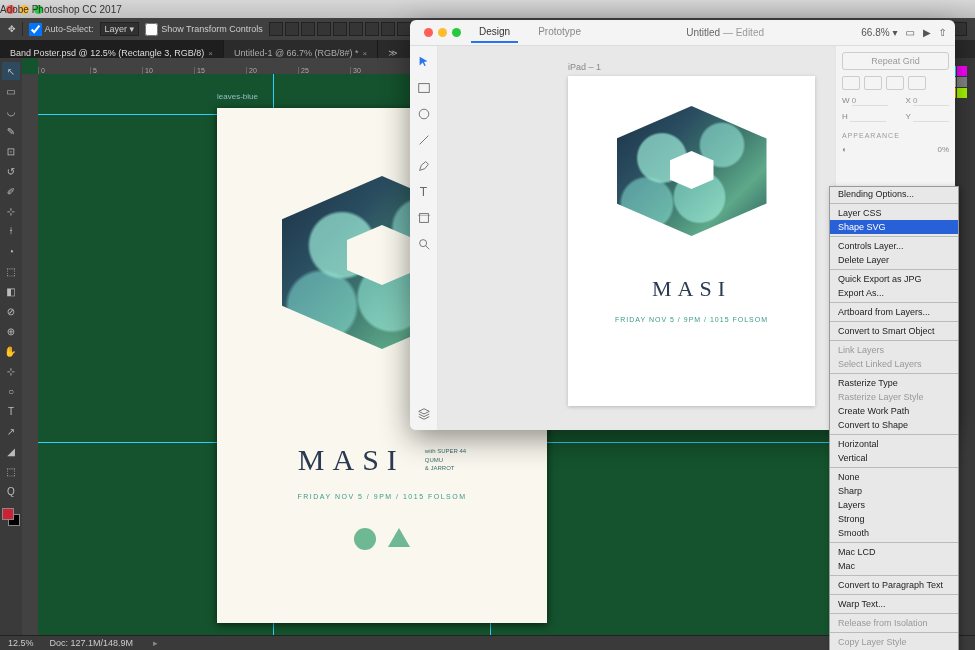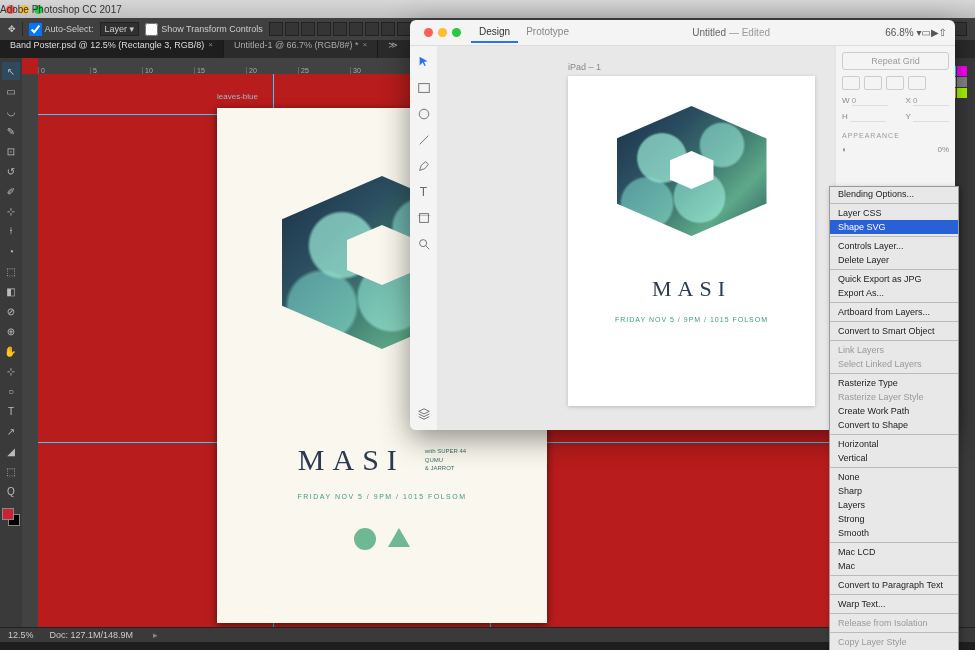--- a/index.html
+++ b/index.html
@@ -12,36 +12,36 @@
   .mac-title{position:absolute;left:0;right:0;text-align:left;font-size:10px;color:#333;}
   
   .ps-options{height:22px;background:#404040;display:flex;align-items:center;gap:6px;padding:0 8px;color:#ccc;font-size:9px;}
   .ps-options .sep{width:1px;height:14px;background:#2a2a2a;}
   .ps-check{display:flex;align-items:center;gap:3px;}
   .ps-drop{background:#303030;border:1px solid #222;padding:1px 4px;font-size:9px;color:#ccc;}
   .align-icons{display:flex;gap:2px;}
   .align-icons .ic{width:14px;height:14px;background:#353535;border:1px solid #222;display:flex;align-items:center;justify-content:center;color:#aaa;font-size:8px;}
   
   .ps-tabs{height:18px;background:#2b2b2b;display:flex;align-items:center;font-size:9px;color:#aaa;}
-  .ps-tab{padding:0 10px;height:100%;display:flex;align-items:flex-start;gap:4px;border-right:1px solid #1a1a1a;}
+  .ps-tab{padding:0 10px;height:100%;display:flex;align-items:flex-end;gap:4px;border-right:1px solid #1a1a1a;}
   .ps-tab.active{background:#1e1e1e;color:#ddd;}
   .ps-tab .x{color:#888;font-size:8px;}
   
   .ps-main{position:absolute;top:58px;left:0;right:0;bottom:15px;display:flex;}
   .ps-toolbar{width:22px;background:#3a3a3a;display:flex;flex-direction:column;align-items:center;padding-top:4px;gap:2px;}
   .ps-toolbar .tool{width:18px;height:18px;display:flex;align-items:center;justify-content:center;color:#bbb;font-size:10px;cursor:pointer;}
   .ps-toolbar .tool.active{background:#2d4a5f;}
   .colorpick{width:18px;height:18px;position:relative;margin-top:6px;}
   .colorpick .fg{position:absolute;top:0;left:0;width:12px;height:12px;background:#c23;border:1px solid #888;}
   .colorpick .bg{position:absolute;bottom:0;right:0;width:12px;height:12px;background:#000;border:1px solid #888;}
   .ps-docks{width:20px;background:#3a3a3a;}
   .ps-panels-r{width:100px;background:#3a3a3a;border-left:1px solid #222;padding:4px;font-size:8px;color:#ccc;}
   .swatch-grid{display:grid;grid-template-columns:repeat(8,10px);gap:1px;margin-top:4px;}
   .swatch-grid .sw{width:10px;height:10px;}
-  .canvas-wrap{flex:1;background:#b91c1c;position:relative;overflow:hidden;}
+  .canvas-wrap{flex:1;background:#14532d;position:relative;overflow:hidden;}
   .ruler-h{position:absolute;top:0;left:16px;right:0;height:16px;background:#424242;color:#aaa;font-size:7px;display:flex;align-items:flex-end;}
   .ruler-h span{width:52px;text-align:left;border-left:1px solid #666;padding-left:2px;}
   .ruler-v{position:absolute;top:16px;left:0;bottom:0;width:16px;background:#424242;}
   .artboard{position:absolute;top:50px;left:195px;width:330px;height:515px;background:#faf8ee;box-shadow:0 2px 8px rgba(0,0,0,.6);}
   .artboard-label{position:absolute;top:34px;left:195px;font-size:8px;color:#9bc;}
   .guide-v{position:absolute;top:16px;bottom:0;width:1px;background:#2ed0ff;}
   .guide-h{position:absolute;left:16px;right:0;height:1px;background:#2ed0ff;}
   .gv1{left:251px;} .gv2{left:468px;}
   .gh1{top:56px;} .gh2{top:384px;}
   
@@ -58,29 +58,29 @@
     mix-blend-mode:screen;}
   .hex-hole{position:absolute;width:70px;height:60px;left:80px;top:62px;background:#faf8ee;clip-path:polygon(50% 0,100% 25%,100% 75%,50% 100%,0 75%,0 25%);}
   .poster-title{text-align:center;font-family:Georgia,serif;font-size:30px;letter-spacing:8px;color:#2b3a52;margin-top:80px;display:inline-block;}
   .title-row{display:flex;justify-content:center;align-items:center;gap:20px;margin-top:80px;}
   .supporting{font-size:6px;line-height:1.4;color:#3a6e6e;}
   .poster-sub{text-align:center;font-size:7px;letter-spacing:1.5px;color:#3a9a8a;margin-top:16px;}
   .poster-logos{display:flex;justify-content:center;gap:12px;margin-top:28px;}
   .logo-dot{width:22px;height:22px;border-radius:50%;background:#6fb894;}
   .logo-tri{width:0;height:0;border-left:11px solid transparent;border-right:11px solid transparent;border-bottom:19px solid #6fb894;}
   
-  .ps-status{position:absolute;left:0;right:0;bottom:8px;height:15px;background:#3a3a3a;color:#ccc;font-size:9px;display:flex;align-items:center;padding:0 8px;gap:16px;border-top:1px solid #222;}
+  .ps-status{position:absolute;left:0;right:0;bottom:0;height:15px;background:#3a3a3a;color:#ccc;font-size:9px;display:flex;align-items:center;padding:0 8px;gap:16px;border-top:1px solid #222;}
   
   .xd-win{position:absolute;top:20px;left:410px;width:545px;height:410px;background:#f4f4f4;border-radius:6px;box-shadow:0 8px 30px rgba(0,0,0,.45);overflow:hidden;display:flex;flex-direction:column;}
   .xd-titlebar{height:26px;display:flex;align-items:center;padding:0 8px;gap:10px;border-bottom:1px solid #ddd;}
-  .xd-tabs{display:flex;gap:0;font-size:10px;color:#888;}
+  .xd-tabs{display:flex;gap:12px;font-size:10px;color:#888;}
   .xd-tabs .tab{padding:4px 8px;border-bottom:2px solid transparent;}
   .xd-tabs .tab.active{color:#333;border-bottom-color:#2874f0;}
   .xd-title-center{flex:1;text-align:center;font-size:10px;color:#666;}
-  .xd-title-right{display:flex;align-items:center;font-size:10px;color:#555;}
+  .xd-title-right{display:flex;align-items:center;gap:8px;font-size:10px;color:#555;}
   .xd-body{flex:1;display:flex;}
   .xd-tools{width:28px;background:#f4f4f4;display:flex;flex-direction:column;align-items:center;gap:10px;padding-top:8px;border-right:1px solid #e5e5e5;}
   .xd-tools .t{width:16px;height:16px;display:flex;align-items:center;justify-content:center;color:#666;font-size:12px;}
   .xd-tools .t svg{width:14px;height:14px;}
   .xd-tools .t.active{color:#2874f0;}
   .xd-canvas{flex:1;background:#e8e8e8;position:relative;}
   .xd-artboard{position:absolute;top:30px;left:130px;width:247px;height:330px;background:#fff;box-shadow:0 1px 4px rgba(0,0,0,.2);}
   .xd-art-label{position:absolute;top:16px;left:130px;font-size:9px;color:#888;}
   .xd-panel{width:120px;background:#f4f4f4;border-left:1px solid #e5e5e5;padding:6px;font-size:8px;color:#888;}
   .xd-panel .btn{border:1px solid #ccc;border-radius:3px;padding:3px;text-align:center;font-size:9px;color:#999;}

